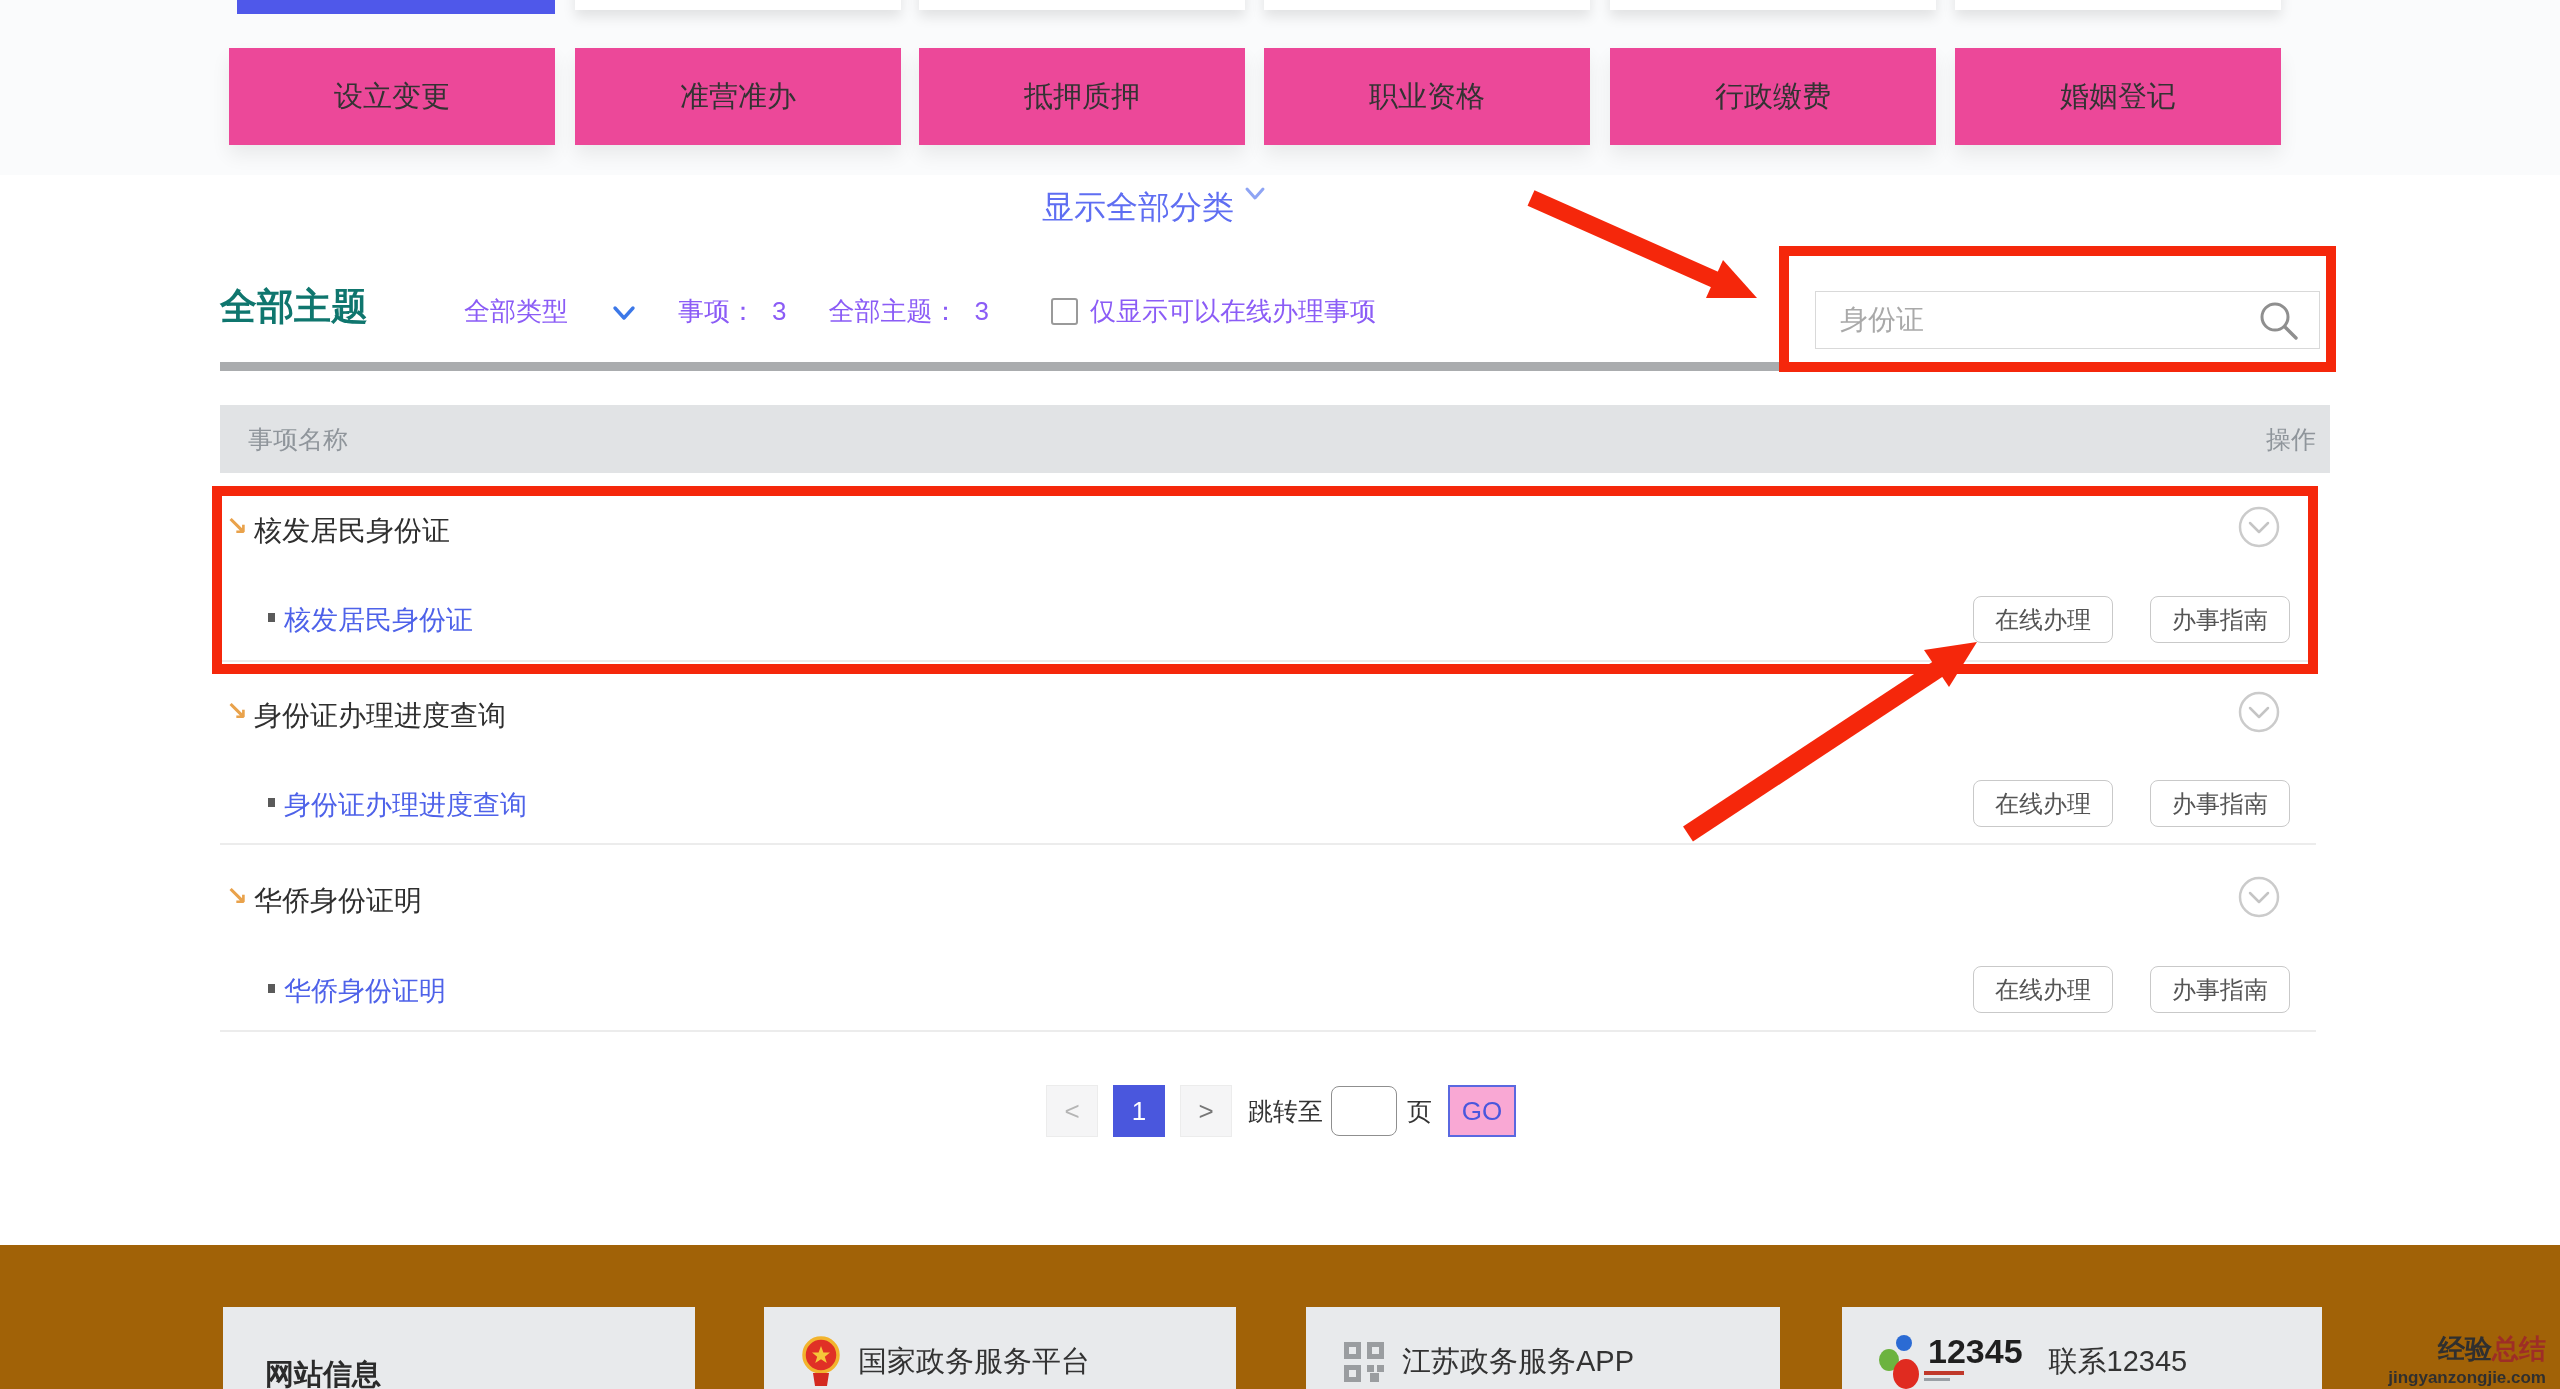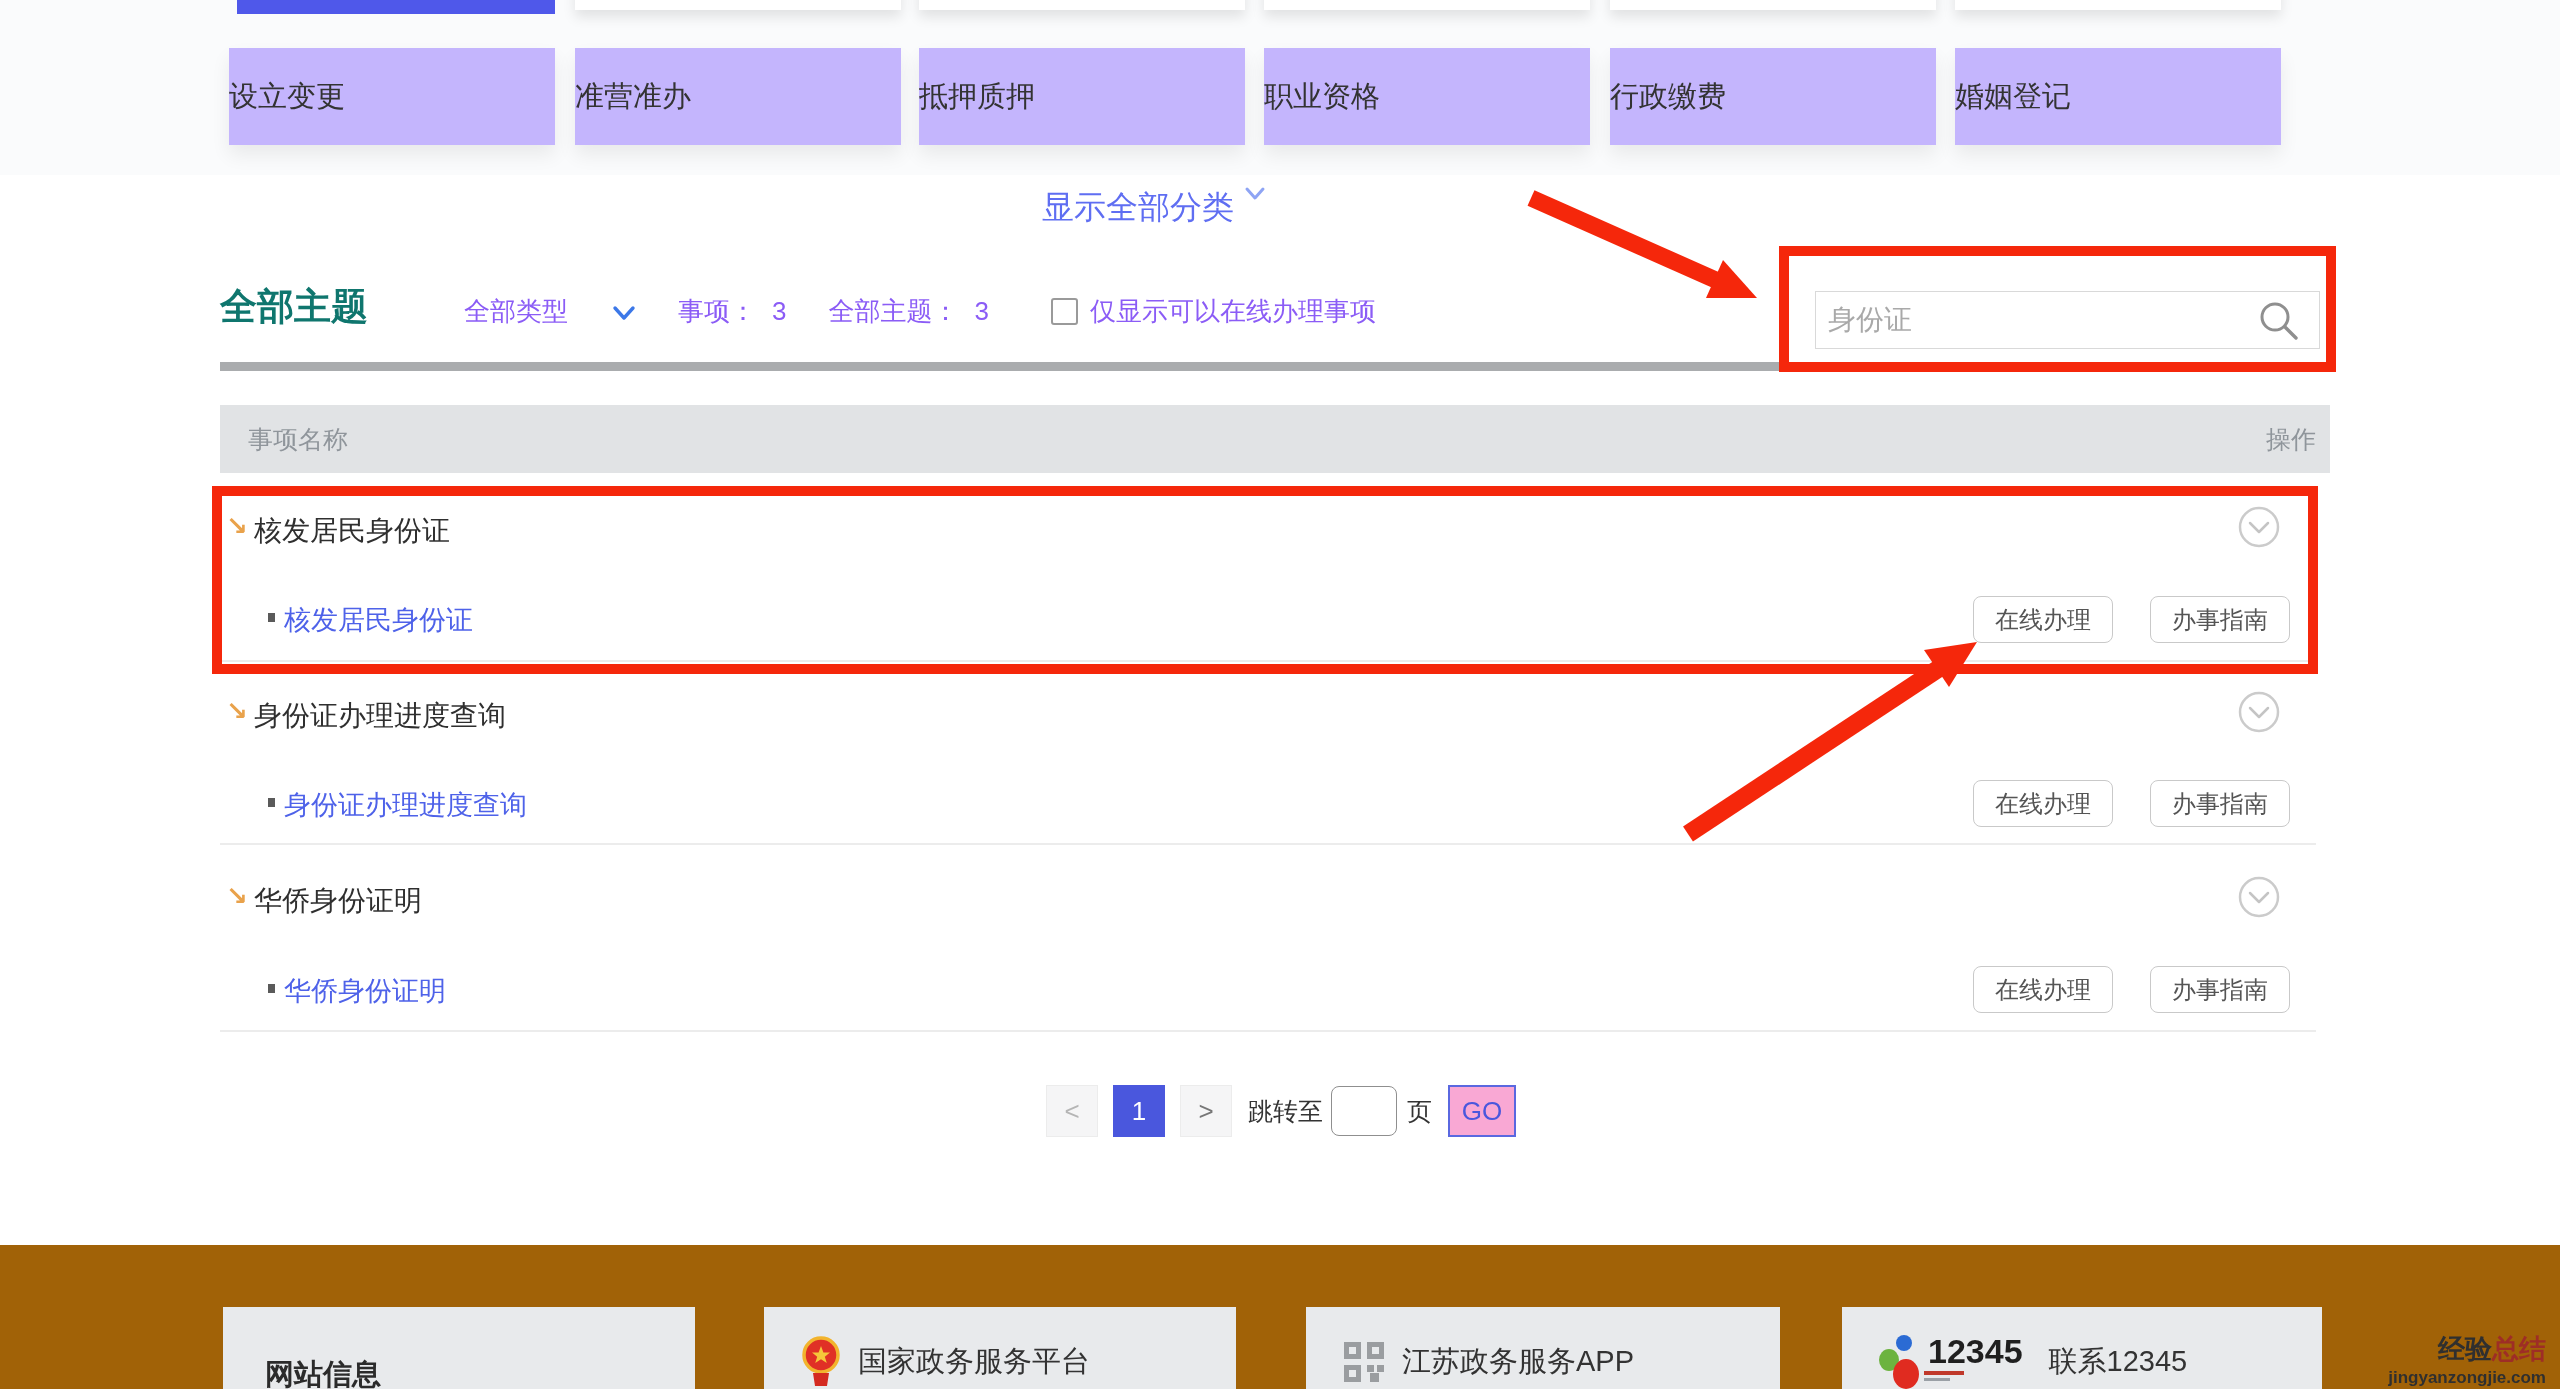--- a/index.html
+++ b/index.html
@@ -3,40 +3,40 @@
 <meta charset="utf-8">
 <style>
   html,body{margin:0;padding:0;}
   body{font-family:"Liberation Sans","DejaVu Sans",sans-serif;background:#fff;}
   .page{position:relative;width:2560px;height:1389px;background:#fff;overflow:hidden;}
   .abs{position:absolute;}
   
   .top-strip{position:absolute;left:0;top:0;width:2560px;height:175px;background:#fafbfc;}
   .part-card{position:absolute;top:-82px;height:92px;background:#fff;box-shadow:0 7px 12px rgba(0,0,0,0.10);}
   .active-bar{position:absolute;top:0;height:14px;background:#4f58ea;}
-  .cat-card{position:absolute;top:48px;width:326px;height:97px;background:#c4b5fd;
-    box-shadow:0 10px 18px rgba(0,0,0,0.07);display:flex;align-items:center;justify-content:flex-start;
+  .cat-card{position:absolute;top:48px;width:326px;height:97px;background:#ec4899;
+    box-shadow:0 10px 18px rgba(0,0,0,0.07);display:flex;align-items:center;justify-content:center;
     font-size:29px;color:#333;cursor:pointer;}
   
   .show-all{position:absolute;left:0;top:186px;width:2308px;display:flex;align-items:flex-start;justify-content:center;
     color:#5f6ef2;font-size:32px;cursor:pointer;}
   .show-all svg{margin-left:10px;}
   
   .page-title{position:absolute;left:220px;top:282px;font-size:37px;font-weight:600;color:#0f766e;}
   .filters{position:absolute;left:464px;top:288px;height:46px;display:flex;align-items:center;font-size:26px;color:#8b5cf6;}
   .filters .chev{margin:4px 0 0 44px;}
   .f-item{margin-left:42px;display:flex;align-items:center;}
   .f-num{margin-left:16px;}
   .cb{width:23px;height:23px;border:2px solid #9a9a9a;border-radius:3px;background:#fff;margin-left:62px;cursor:pointer;}
   .cb-label{margin-left:12px;}
   
   .gray-bar{position:absolute;left:220px;top:362px;width:2110px;height:9px;background:#aaacae;}
   
   .search-input{position:absolute;left:1815px;top:291px;width:505px;height:58px;border:1px solid #d9d9d9;
-    box-sizing:border-box;background:#fff;font-size:28px;color:#a9a9a9;padding:0 60px 0 12px;outline:none;
+    box-sizing:border-box;background:#fff;font-size:28px;color:#a9a9a9;padding:0 60px 0 24px;outline:none;
     font-family:"Liberation Sans","DejaVu Sans",sans-serif;}
   .search-icon{position:absolute;left:2258px;top:300px;cursor:pointer;}
   
   .red-box{position:absolute;border:10px solid #f5270b;box-sizing:border-box;pointer-events:none;}
   
   .thead{position:absolute;left:220px;top:405px;width:2110px;height:68px;background:#e1e3e5;
     display:flex;align-items:center;justify-content:space-between;box-sizing:border-box;
     padding:0 14px 0 28px;font-size:25px;color:#8f959b;}
   .g-icon{position:absolute;left:226px;width:26px;font-size:26px;font-weight:bold;color:#e9a24b;line-height:26px;}
   .g-title{position:absolute;left:254px;font-size:28px;color:#2f2f2f;}

